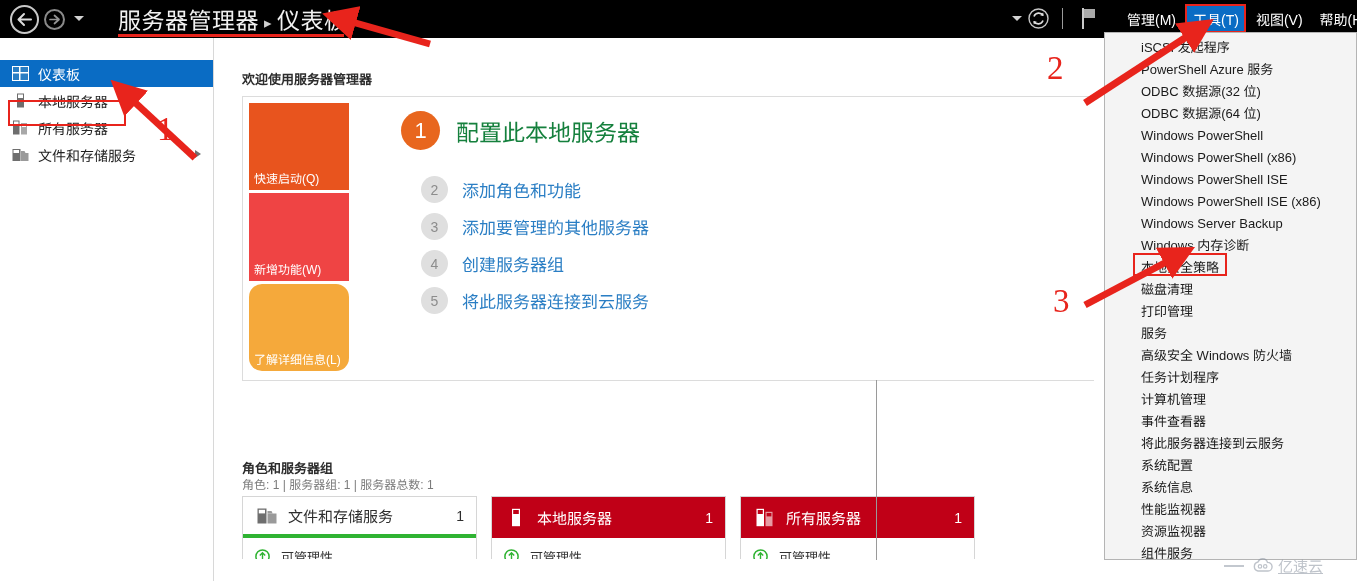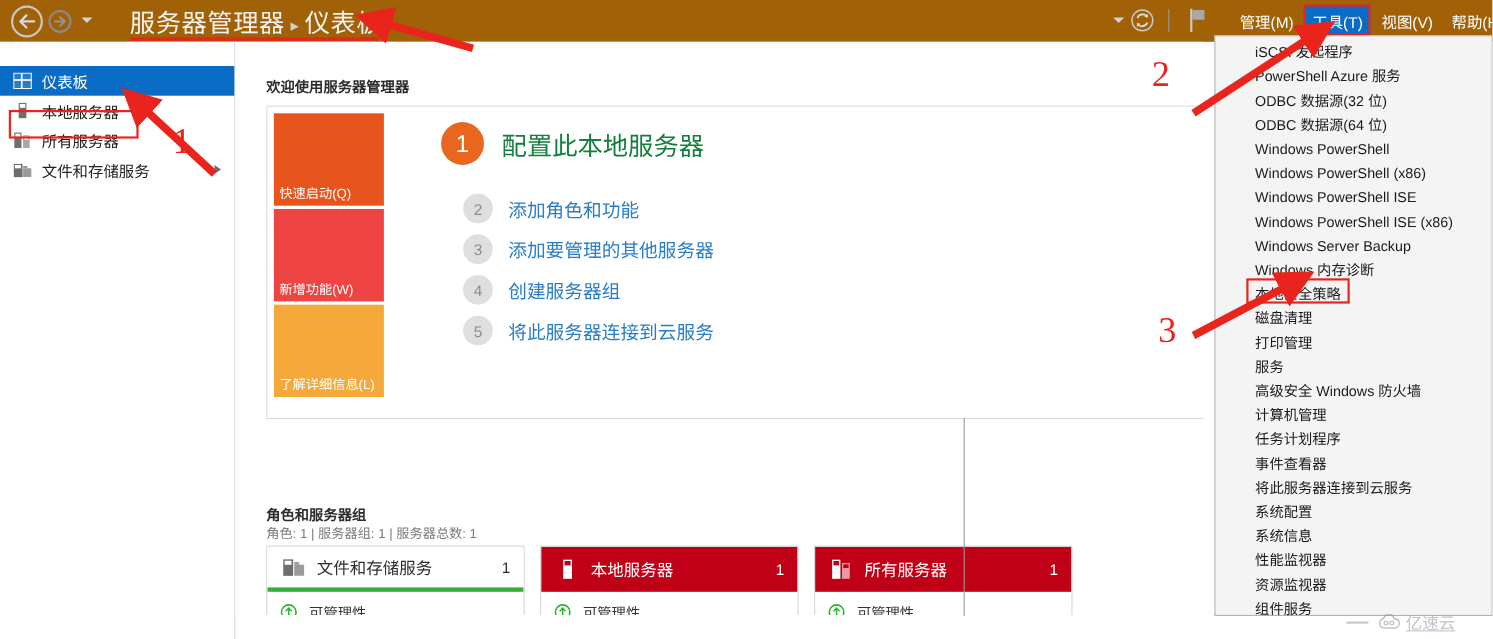--- a/index.html
+++ b/index.html
@@ -18,21 +18,21 @@
     height: 581px;
     overflow: hidden;
     background: #ffffff;
   }
 
   
   .titlebar {
     position: absolute;
     left: 0; top: 0;
     width: 1357px; height: 38px;
-    background: #a16207;
+    background: #000000;
     color: #ffffff;
   }
   .nav-back, .nav-fwd {
     position: absolute;
     top: 5px;
     border-radius: 50%;
     box-sizing: border-box;
     display: flex;
     align-items: center;
     justify-content: center;
@@ -209,21 +209,21 @@
     display: flex;
     flex-direction: column;
   }
   .tile {
     position: relative;
     flex: 1 1 0;
     margin-bottom: 3px;
     color: #ffffff;
     font-size: 12px;
   }
-  .tile:last-child { margin-bottom: 14px; }
+  .tile:last-child { margin-bottom: 4px; border-radius: 13px; }
   .tile-label {
     position: absolute;
     left: 5px; bottom: 4px;
     white-space: nowrap;
   }
 
   .steps {
     position: absolute;
     left: 150px; top: 14px;
     width: 690px;
@@ -663,22 +663,22 @@
     <div class="dd-item">Windows PowerShell (x86)</div>
     <div class="dd-item">Windows PowerShell ISE</div>
     <div class="dd-item">Windows PowerShell ISE (x86)</div>
     <div class="dd-item">Windows Server Backup</div>
     <div class="dd-item">Windows 内存诊断</div>
     <div class="dd-item">本地安全策略</div>
     <div class="dd-item">磁盘清理</div>
     <div class="dd-item">打印管理</div>
     <div class="dd-item">服务</div>
     <div class="dd-item">高级安全 Windows 防火墙</div>
+    <div class="dd-item">任务计划程序</div>
     <div class="dd-item">计算机管理</div>
-    <div class="dd-item">任务计划程序</div>
     <div class="dd-item">事件查看器</div>
     <div class="dd-item">将此服务器连接到云服务</div>
     <div class="dd-item">系统配置</div>
     <div class="dd-item">系统信息</div>
     <div class="dd-item">性能监视器</div>
     <div class="dd-item">资源监视器</div>
     <div class="dd-item">组件服务</div>
   </div>
   <div class="dd-highlight-box"></div>
 

